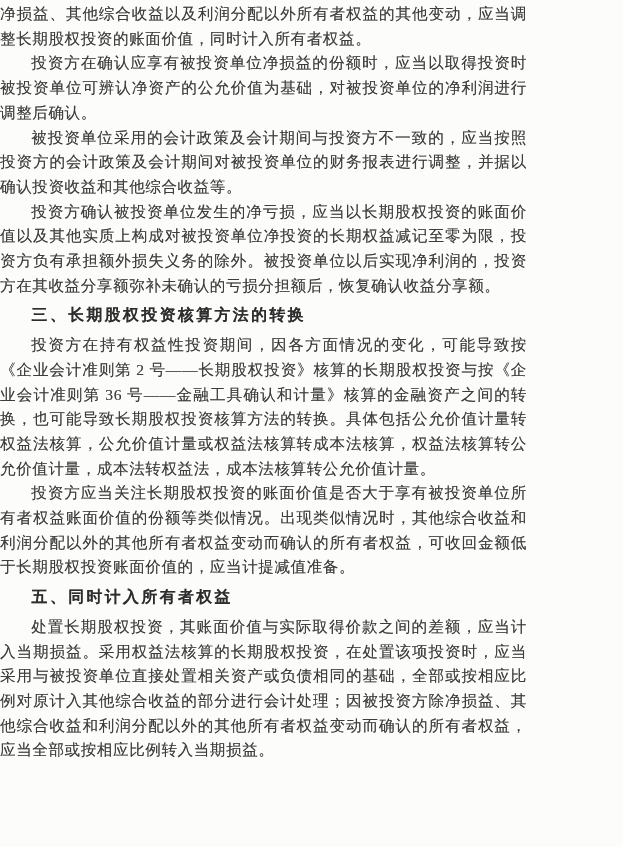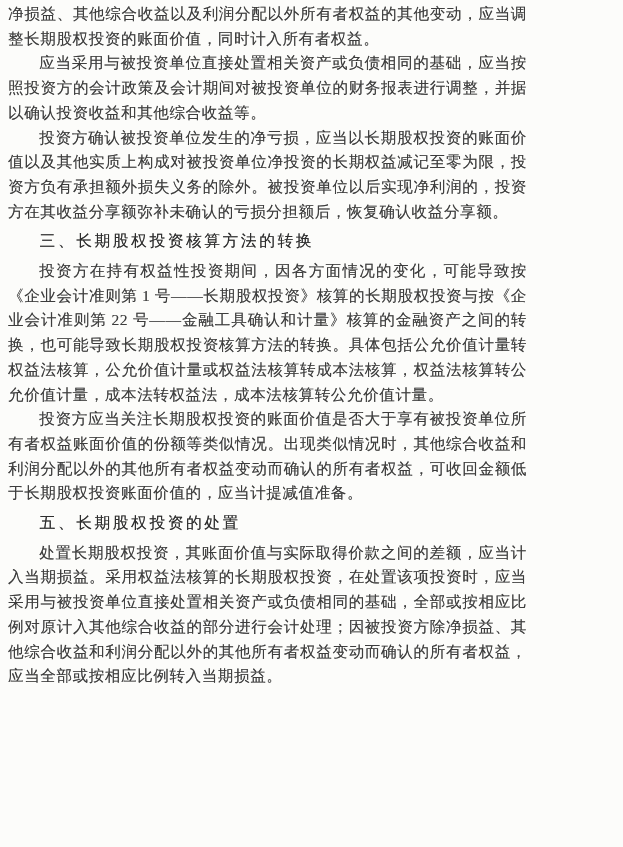--- a/index.html
+++ b/index.html
@@ -10,66 +10,67 @@
     width: 623px;
     height: 847px;
     background: #fcfcfa;
     overflow: hidden;
     font-family: "Liberation Serif", "DejaVu Serif", serif;
   }
   .page {
     box-sizing: border-box;
     width: 536px;
     height: 847px;
-    padding: 2px 9px 0 8px;
+    padding: 2px 9px 0 0;
     background: #fcfcfa;
   }
   .para {
     margin: 0;
     font-size: 15.6px;
     line-height: 24.7px;
     letter-spacing: 0.55px;
     color: #3d3d3d;
     text-align: justify;
     text-indent: 2em;
     text-shadow: 0 0 0.6px rgba(70, 70, 70, 0.55);
     font-family: "Liberation Serif", "DejaVu Serif", serif;
   }
   .para--cont {
     text-indent: 0;
   }
   .heading {
     margin: 5px 0 5px 0;
     font-size: 15.8px;
     line-height: 24.7px;
-    font-weight: 400;
+    font-weight: 700;
     letter-spacing: 2.5px;
     color: #2d2d2d;
     text-indent: 2em;
     text-shadow: 0 0 0.5px rgba(45, 45, 45, 0.6);
     font-family: "DejaVu Sans", "Liberation Sans", sans-serif;
   }
 </style>
 </head>
 <body>
 
 <div class="page">
 
   <p class="para para--cont">净损益、其他综合收益以及利润分配以外所有者权益的其他变动，应当调整长期股权投资的账面价值，同时计入所有者权益。</p>
 
+  <p class="para">投资方在确认应享有被投资单位净损益的份额时，应当以取得投资时被投资单位可辨认净资产的公允价值为基础，对被投资单位的净利润进行调整后确认。</p>
 
-  <p class="para">应当采用与被投资单位直接处置相关资产或负债相同的基础，应当按照投资方的会计政策及会计期间对被投资单位的财务报表进行调整，并据以确认投资收益和其他综合收益等。</p>
+  <p class="para">被投资单位采用的会计政策及会计期间与投资方不一致的，应当按照投资方的会计政策及会计期间对被投资单位的财务报表进行调整，并据以确认投资收益和其他综合收益等。</p>
 
 
   <p class="para">投资方确认被投资单位发生的净亏损，应当以长期股权投资的账面价值以及其他实质上构成对被投资单位净投资的长期权益减记至零为限，投资方负有承担额外损失义务的除外。被投资单位以后实现净利润的，投资方在其收益分享额弥补未确认的亏损分担额后，恢复确认收益分享额。</p>
 
   <h3 class="heading">三、长期股权投资核算方法的转换</h3>
 
-  <p class="para">投资方在持有权益性投资期间，因各方面情况的变化，可能导致按《企业会计准则第 1 号——长期股权投资》核算的长期股权投资与按《企业会计准则第 22 号——金融工具确认和计量》核算的金融资产之间的转换，也可能导致长期股权投资核算方法的转换。具体包括公允价值计量转权益法核算，公允价值计量或权益法核算转成本法核算，权益法核算转公允价值计量，成本法转权益法，成本法核算转公允价值计量。</p>
+  <p class="para">投资方在持有权益性投资期间，因各方面情况的变化，可能导致按《企业会计准则第 2 号——长期股权投资》核算的长期股权投资与按《企业会计准则第 36 号——金融工具确认和计量》核算的金融资产之间的转换，也可能导致长期股权投资核算方法的转换。具体包括公允价值计量转权益法核算，公允价值计量或权益法核算转成本法核算，权益法核算转公允价值计量，成本法转权益法，成本法核算转公允价值计量。</p>
 
 
   <p class="para">投资方应当关注长期股权投资的账面价值是否大于享有被投资单位所有者权益账面价值的份额等类似情况。出现类似情况时，其他综合收益和利润分配以外的其他所有者权益变动而确认的所有者权益，可收回金额低于长期股权投资账面价值的，应当计提减值准备。</p>
 
-  <h3 class="heading">五、长期股权投资的处置</h3>
+  <h3 class="heading">五、同时计入所有者权益</h3>
 
   <p class="para">处置长期股权投资，其账面价值与实际取得价款之间的差额，应当计入当期损益。采用权益法核算的长期股权投资，在处置该项投资时，应当采用与被投资单位直接处置相关资产或负债相同的基础，全部或按相应比例对原计入其他综合收益的部分进行会计处理；因被投资方除净损益、其他综合收益和利润分配以外的其他所有者权益变动而确认的所有者权益，应当全部或按相应比例转入当期损益。</p>
 
 </div>
 
 </body></html>

